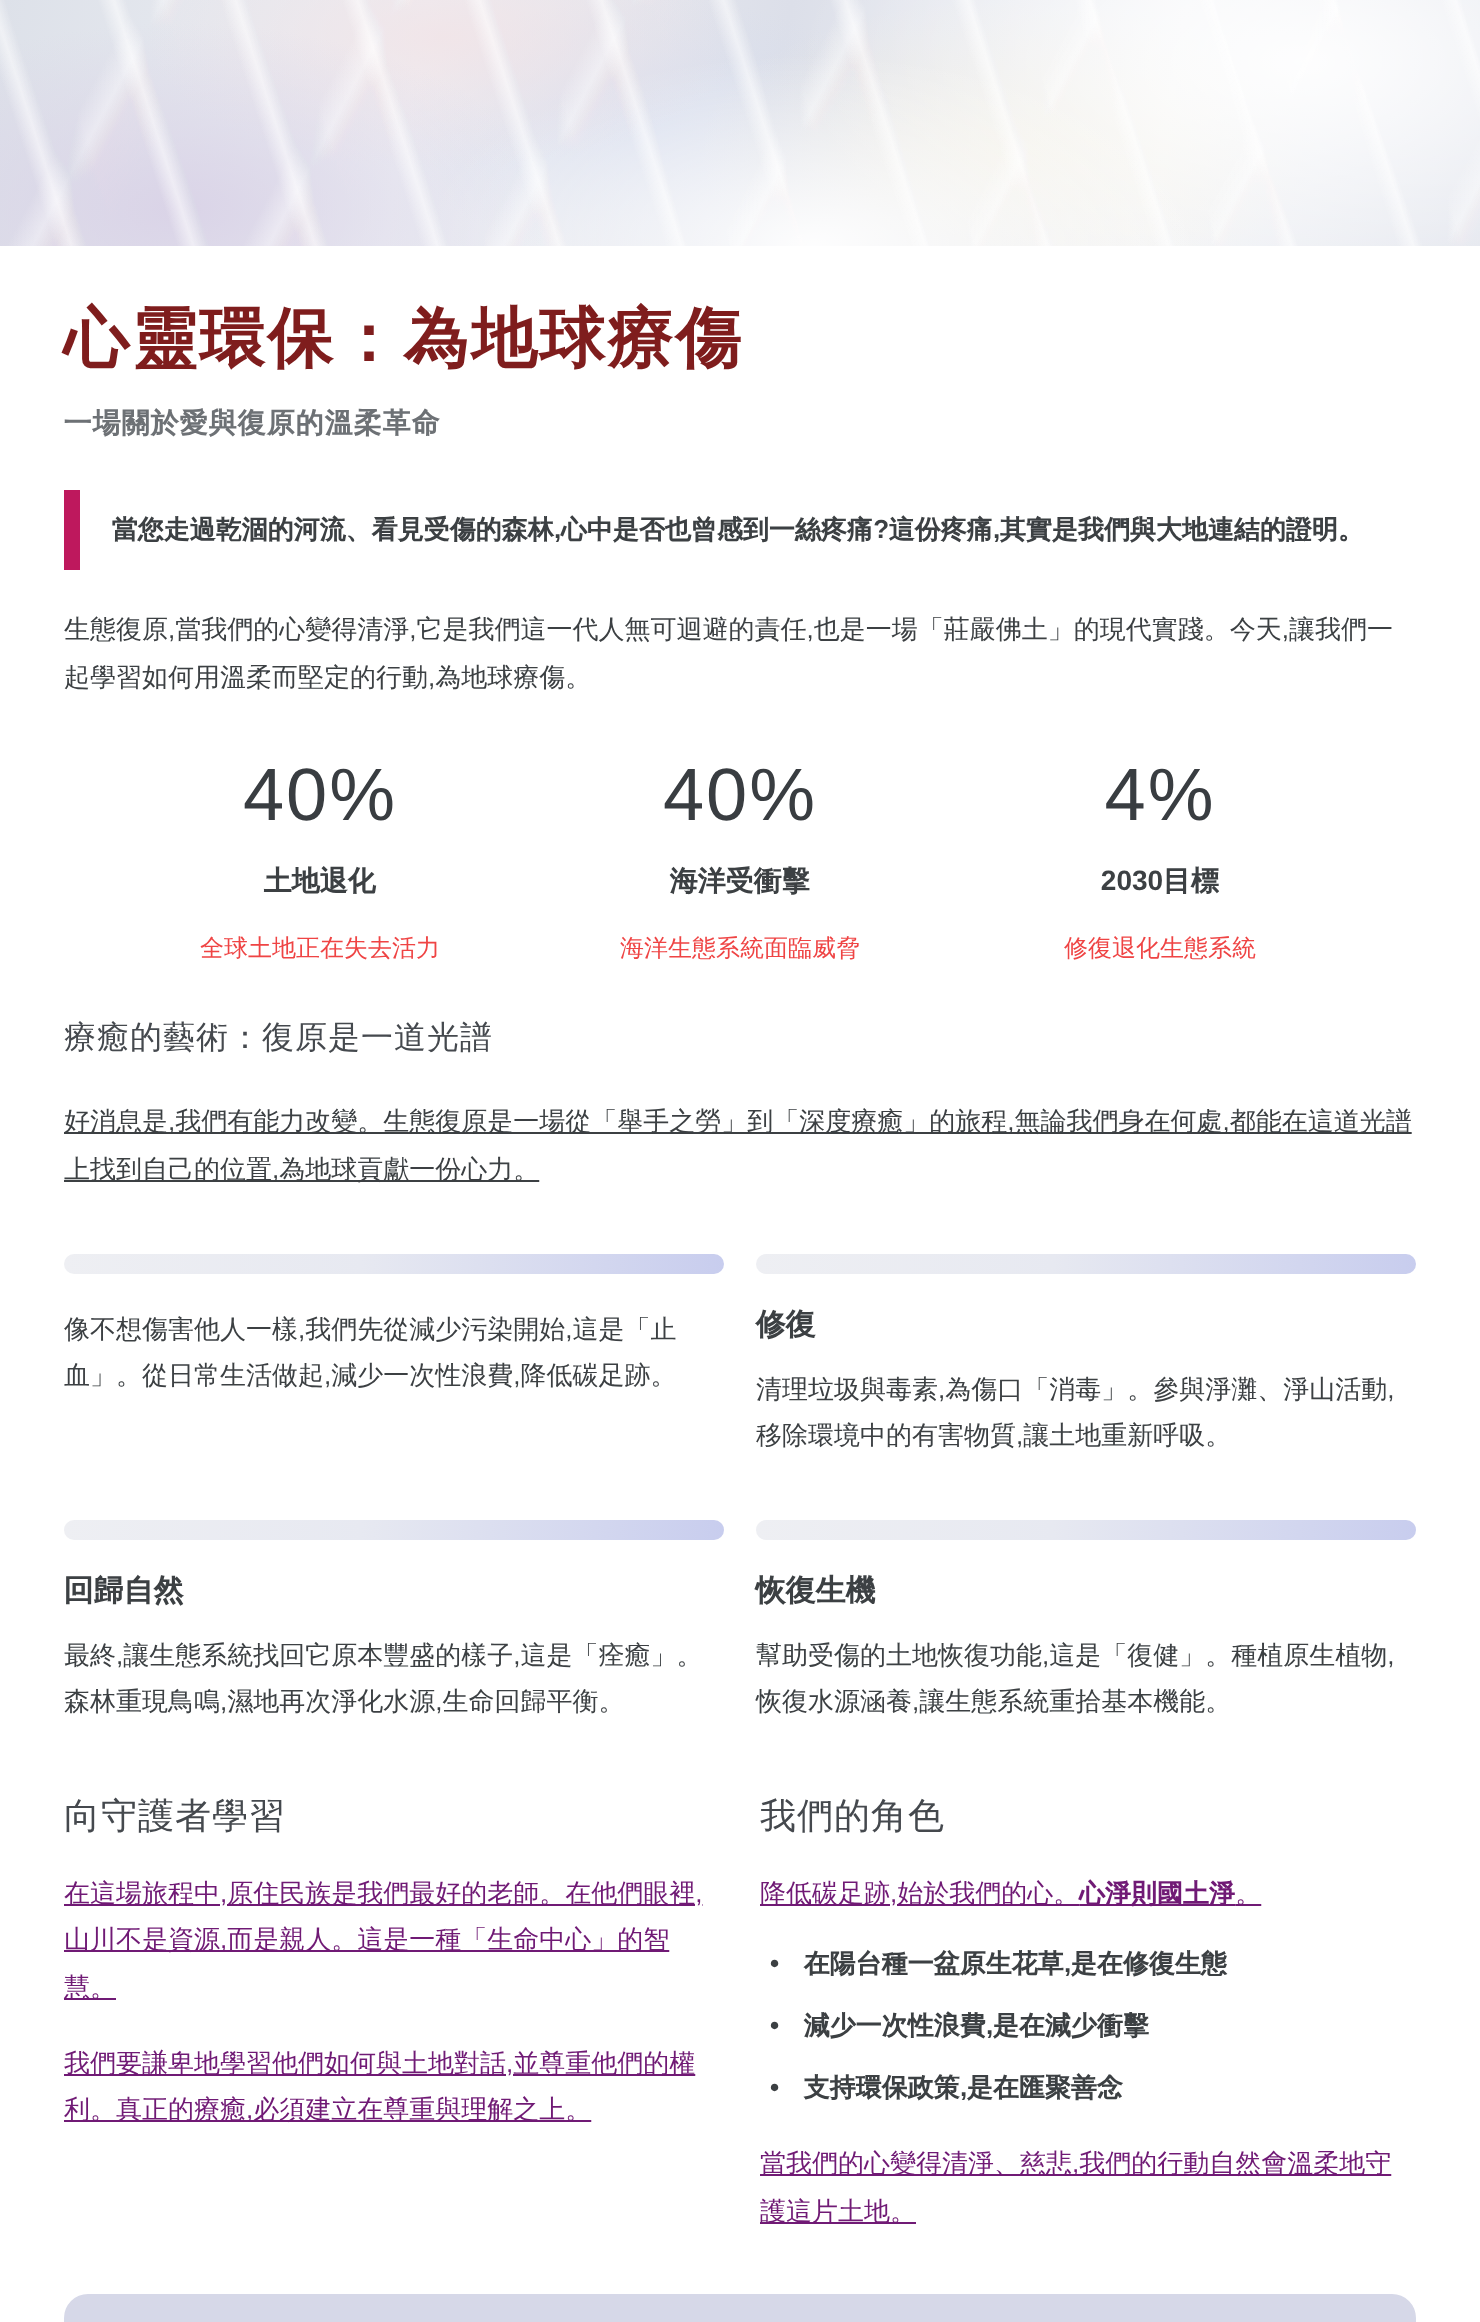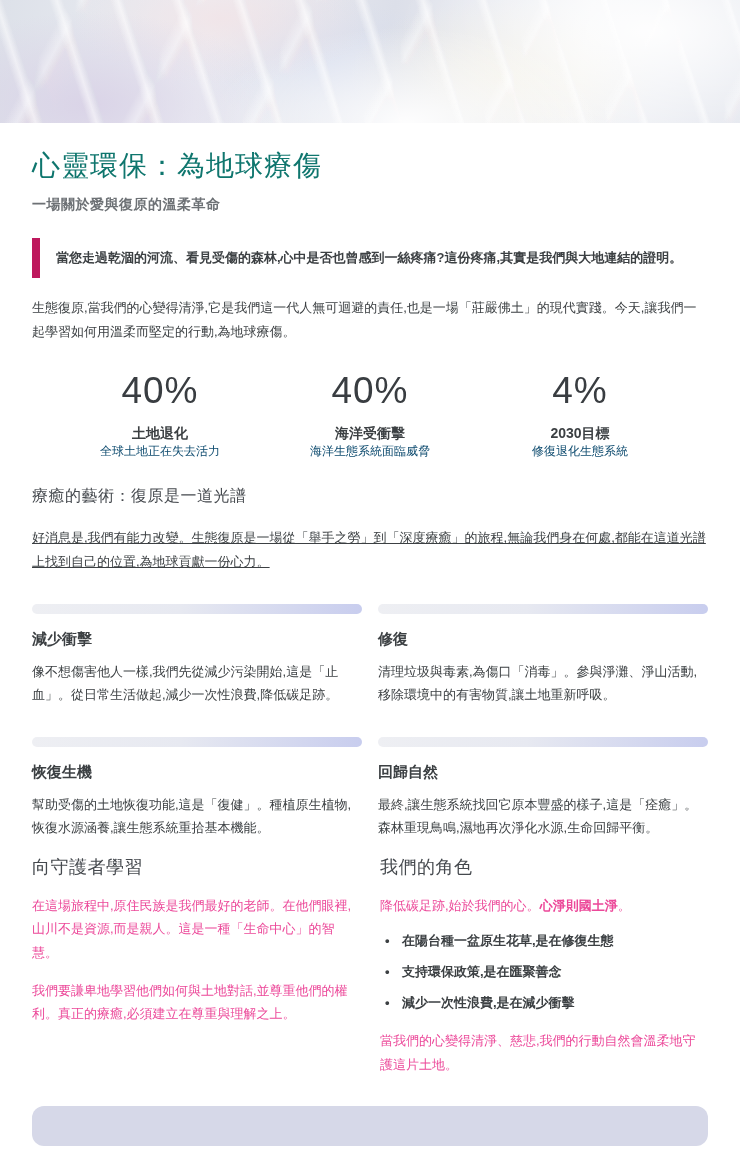--- a/index.html
+++ b/index.html
@@ -37,54 +37,54 @@
       repeating-linear-gradient(118deg,
         rgba(255,255,255,0) 0px, rgba(255,255,255,0) 60px,
         rgba(255,255,255,.4) 72px, rgba(233,214,214,.25) 82px,
         rgba(255,255,255,0) 104px);
     mix-blend-mode: lighten;
   }
 
   
   .content { padding: 24px 32px 26px; }
 
-  h1.page-title { font-size: 28px; font-weight: 400; color: #0f766e; letter-spacing: 1px; }
+  h1.page-title { font-size: 33px; font-weight: 700; color: #7f1d1d; letter-spacing: 1px; }
   .page-subtitle { margin-top: 11px; font-size: 14px; font-weight: 600; color: #6d7175; letter-spacing: .5px; }
 
   .quote {
     margin: 24px 0 18px;
     border-left: 8px solid #be185d;
     padding: 9px 0 9px 16px;
     font-size: 13px; font-weight: 600; line-height: 1.7; color: #3c4043;
   }
   p.body-text { font-size: 13px; line-height: 1.85; color: #3c4043; }
 
   
   .stats { display: flex; justify-content: space-between; text-align: center; margin: 26px 28px 10px; }
   .stat { width: 200px; }
   .stat-value { font-size: 37px; font-weight: 500; color: #393d41; letter-spacing: 1px; }
   .stat-label { margin-top: 13px; font-size: 14px; font-weight: 700; color: #3c4043; }
-  .stat-caption { margin-top: 0; font-size: 12px; color: #0c4a6e; }
+  .stat-caption { margin-top: 16px; font-size: 12px; color: #ef4444; }
 
   h2.section-title { margin-top: 26px; font-size: 16px; font-weight: 400; color: #45494e; letter-spacing: .5px; }
   .section-intro { margin-top: 19px; text-decoration: underline; }
 
   
   .cards { display: grid; grid-template-columns: 1fr 1fr; column-gap: 16px; row-gap: 30px; margin-top: 30px; }
   .card-bar {
     height: 10px; border-radius: 6px; margin-bottom: 16px;
     background: linear-gradient(90deg, #eeeff3 0%, #e7e9f1 45%, #c8cdee 100%);
   }
   .card-title { font-size: 15px; font-weight: 700; color: #3c4043; }
   .card-text { margin-top: 11px; font-size: 13px; line-height: 1.78; color: #3c4043; }
 
   
-  .columns { display: grid; grid-template-columns: 1fr 1fr; column-gap: 20px; margin-top: 16px; }
+  .columns { display: grid; grid-template-columns: 1fr 1fr; column-gap: 20px; margin-top: 34px; }
   h3.col-title { font-size: 18px; font-weight: 400; color: #45494e; letter-spacing: .5px; }
-  .col p { margin-top: 15px; font-size: 13px; line-height: 1.8; color: #ec4899; }
+  .col p { margin-top: 15px; font-size: 13px; line-height: 1.8; color: #701a75; text-decoration: underline; }
   .col ul { margin-top: 13px; list-style: none; }
   .col li {
     position: relative; padding-left: 22px; margin-top: 9px;
     font-size: 13px; line-height: 1.7; color: #3c4043; font-weight: bold;
   }
   .col li::before { content: "•"; position: absolute; left: 5px; color: #3c4043; }
 
   
   .callout {
     margin-top: 30px; background: #d6d8e8; border-radius: 12px;
@@ -122,53 +122,52 @@
       <div class="stat-caption">修復退化生態系統</div>
     </div>
   </div>
 
   <h2 class="section-title">療癒的藝術：復原是一道光譜</h2>
   <p class="body-text section-intro">好消息是,我們有能力改變。生態復原是一場從「舉手之勞」到「深度療癒」的旅程,無論我們身在何處,都能在這道光譜上找到自己的位置,為地球貢獻一份心力。</p>
 
   <div class="cards">
     <div class="card">
       <div class="card-bar"></div>
-      <div class="card-title">減少衝擊</div>
       <div class="card-text">像不想傷害他人一樣,我們先從減少污染開始,這是「止血」。從日常生活做起,減少一次性浪費,降低碳足跡。</div>
     </div>
     <div class="card">
       <div class="card-bar"></div>
       <div class="card-title">修復</div>
       <div class="card-text">清理垃圾與毒素,為傷口「消毒」。參與淨灘、淨山活動,移除環境中的有害物質,讓土地重新呼吸。</div>
     </div>
     <div class="card">
       <div class="card-bar"></div>
-      <div class="card-title">恢復生機</div>
-      <div class="card-text">幫助受傷的土地恢復功能,這是「復健」。種植原生植物,恢復水源涵養,讓生態系統重拾基本機能。</div>
+      <div class="card-title">回歸自然</div>
+      <div class="card-text">最終,讓生態系統找回它原本豐盛的樣子,這是「痊癒」。森林重現鳥鳴,濕地再次淨化水源,生命回歸平衡。</div>
     </div>
     <div class="card">
       <div class="card-bar"></div>
-      <div class="card-title">回歸自然</div>
-      <div class="card-text">最終,讓生態系統找回它原本豐盛的樣子,這是「痊癒」。森林重現鳥鳴,濕地再次淨化水源,生命回歸平衡。</div>
+      <div class="card-title">恢復生機</div>
+      <div class="card-text">幫助受傷的土地恢復功能,這是「復健」。種植原生植物,恢復水源涵養,讓生態系統重拾基本機能。</div>
     </div>
   </div>
 
   <div class="columns">
     <div class="col">
       <h3 class="col-title">向守護者學習</h3>
       <p>在這場旅程中,原住民族是我們最好的老師。在他們眼裡,山川不是資源,而是親人。這是一種「生命中心」的智慧。</p>
       <p>我們要謙卑地學習他們如何與土地對話,並尊重他們的權利。真正的療癒,必須建立在尊重與理解之上。</p>
     </div>
     <div class="col">
       <h3 class="col-title">我們的角色</h3>
       <p><span>降低碳足跡,始於我們的心。</span><strong>心淨則國土淨</strong><span>。</span></p>
       <ul>
         <li>在陽台種一盆原生花草,是在修復生態</li>
+        <li>減少一次性浪費,是在減少衝擊</li>
         <li>支持環保政策,是在匯聚善念</li>
-        <li>減少一次性浪費,是在減少衝擊</li>
       </ul>
       <p>當我們的心變得清淨、慈悲,我們的行動自然會溫柔地守護這片土地。</p>
     </div>
   </div>
 
   <div class="callout">
     
     
   </div>
 

